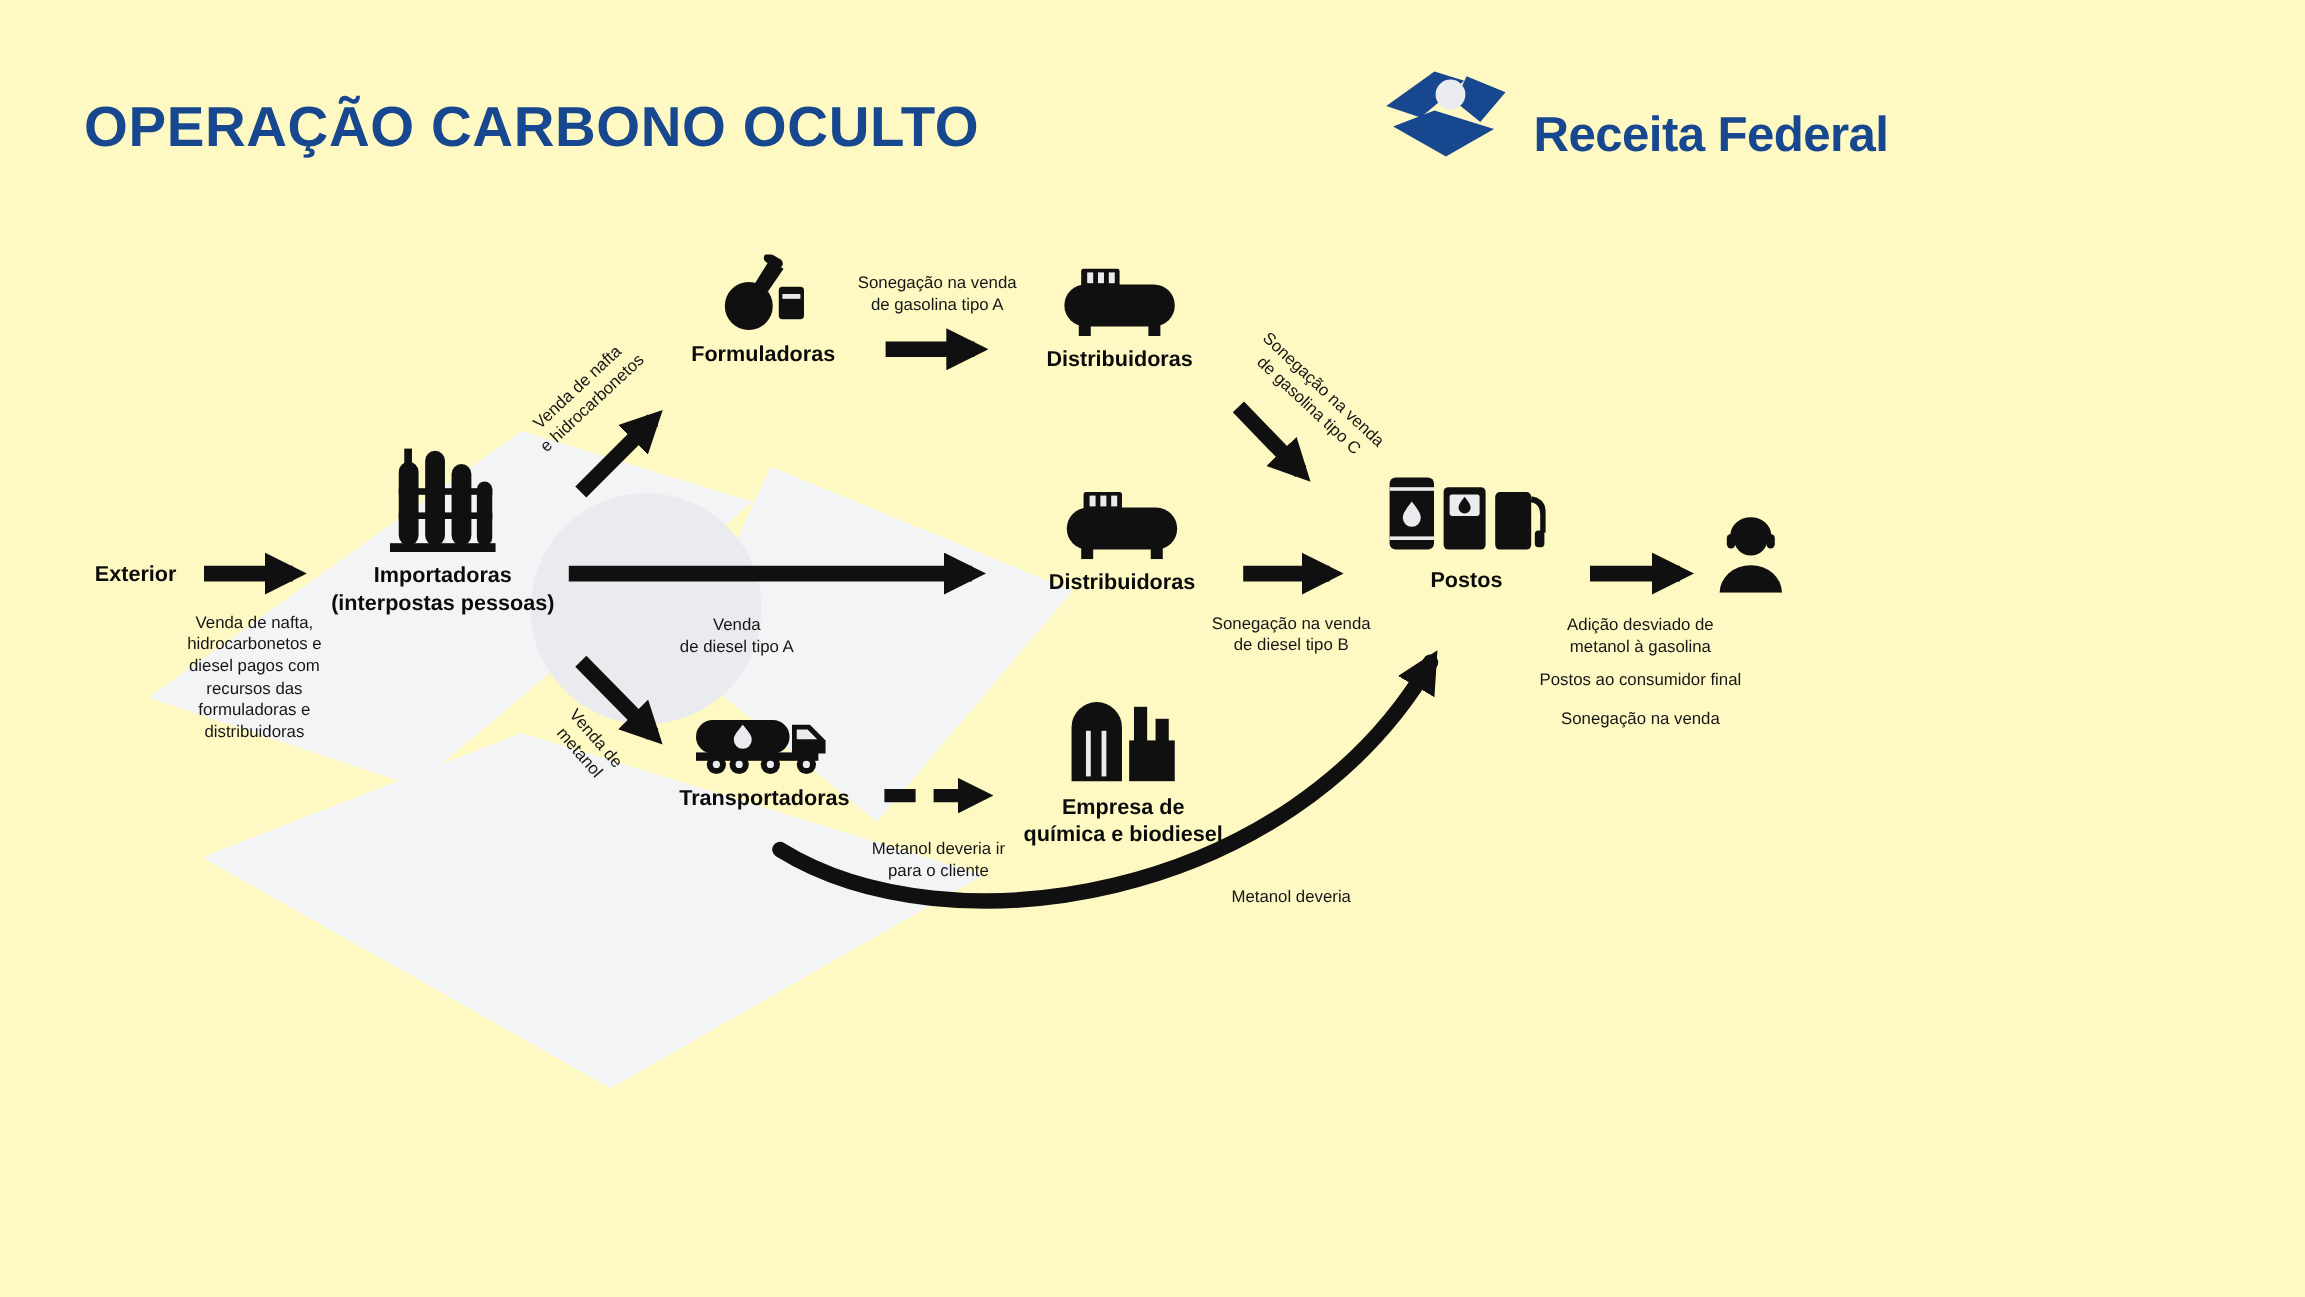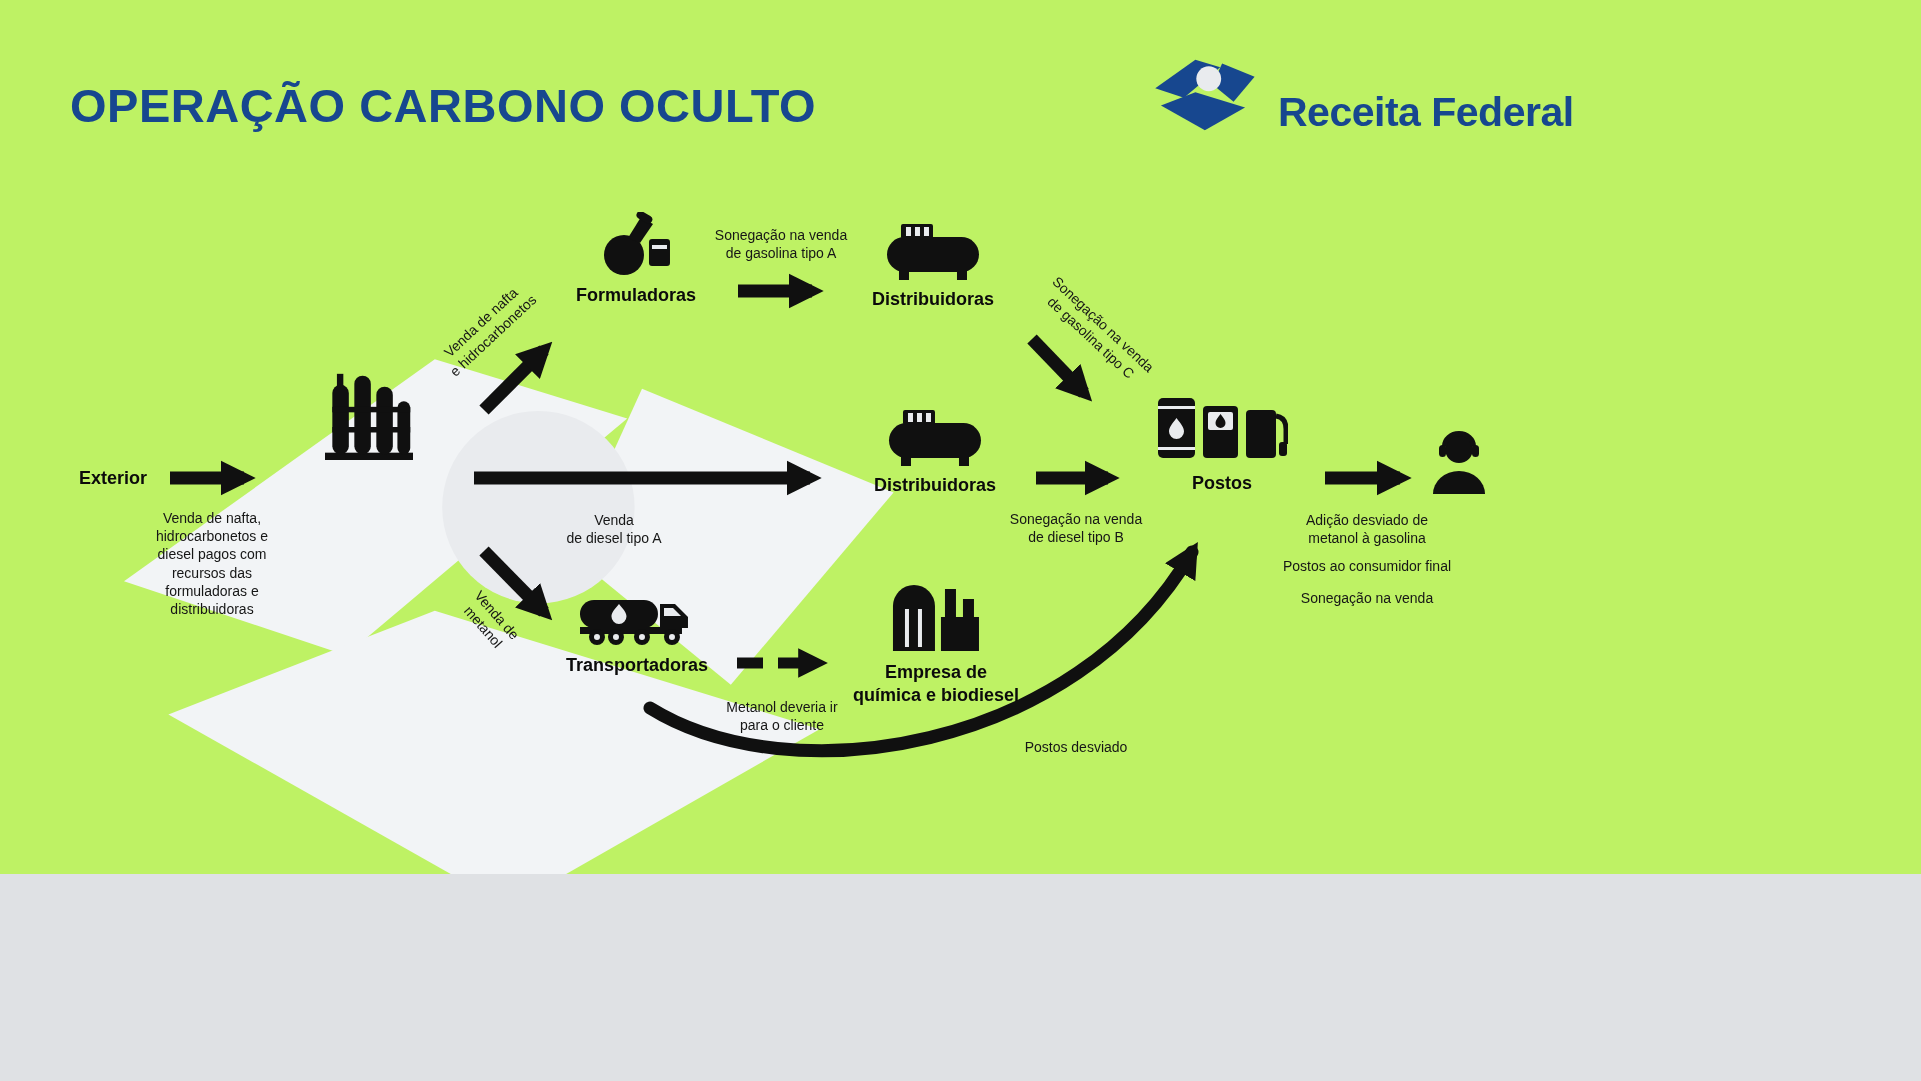--- a/index.html
+++ b/index.html
@@ -1,17 +1,17 @@
 <!DOCTYPE html>
 <html><head>
 <meta charset="utf-8">
 <style>
   * { box-sizing: border-box; margin: 0; padding: 0; }
   html,body { background:#dfe1e4; font-family:"Liberation Sans", sans-serif; }
-  .stage { position:relative; width:1921px; height:874px; background:#bef264; overflow:hidden; }
+  .stage { position:relative; width:1921px; height:1081px; background:#fef9c3; overflow:hidden; }
   .layer { position:absolute; left:0; top:0; pointer-events:none; }
 
   .title { position:absolute; left:70px; top:78px; font-size:47px; font-weight:800;
            letter-spacing:.5px; color:#17478f; white-space:nowrap; }
 
   .brand { position:absolute; left:1142px; top:52px; display:flex; align-items:center; gap:14px; }
   .brand-text { font-size:41px; font-weight:700; color:#17478f; letter-spacing:-0.5px; white-space:nowrap;margin-top:35px; }
 
   .node { position:absolute; display:flex; flex-direction:column; align-items:center;
           transform:translateX(-50%);justify-content:space-between; }
@@ -79,20 +79,22 @@
     <svg class="icon" width="92" height="88" viewBox="0 0 100 96" fill="#101010">
       <rect x="2" y="88" width="96" height="8"></rect>
       <rect x="15" y="2" width="7" height="14"></rect>
       <rect x="10" y="14" width="18" height="76" rx="9"></rect>
       <rect x="34" y="4" width="18" height="86" rx="9"></rect>
       <rect x="58" y="16" width="18" height="74" rx="9"></rect>
       <rect x="81" y="32" width="14" height="58" rx="7"></rect>
       <rect x="10" y="38" width="85" height="6"></rect>
       <rect x="10" y="60" width="85" height="6"></rect>
     </svg>
+    <div class="nlabel">Importadoras
+(interpostas pessoas)</div>
   </div>
 
   <div class="node" style="left:636px; top:212px;">
     <svg class="icon" width="74" height="64" viewBox="0 0 74 64" fill="#101010">
       <circle cx="25" cy="43" r="20"></circle>
       <path d="M29 26 L42 5 L54 12 L41 31 Z"></path>
       <rect x="37" y="1" width="17" height="8" rx="4" transform="rotate(30 45 5)"></rect>
       <rect x="50" y="27" width="21" height="27" rx="3"></rect>
       <rect x="53" y="33" width="15" height="4" fill="#e9ebee"></rect>
     </svg>
@@ -196,19 +198,19 @@
   <div class="flabel rotB" style="left:1097px; top:331px;">Sonegação na venda
 de gasolina tipo C</div>
   <div class="flabel" style="left:614px; top:511px;">Venda
 de diesel tipo A</div>
   <div class="flabel" style="left:1076px; top:510px;">Sonegação na venda
 de diesel tipo B</div>
   <div class="flabel rotC" style="left:490px; top:621px;">Venda de
 metanol</div>
   <div class="flabel" style="left:782px; top:698px;">Metanol deveria ir
 para o cliente</div>
-  <div class="flabel" style="left:1076px; top:738px;">Postos desviado</div>
+  <div class="flabel" style="left:1076px; top:738px;">Metanol deveria</div>
   <div class="flabel" style="left:1367px; top:511px;">Adição desviado de
 metanol à gasolina</div>
   <div class="flabel" style="left:1367px; top:557px;">Postos ao consumidor final</div>
   <div class="flabel" style="left:1367px; top:589px;">Sonegação na venda</div>
 
 </div>
 
 </body></html>

